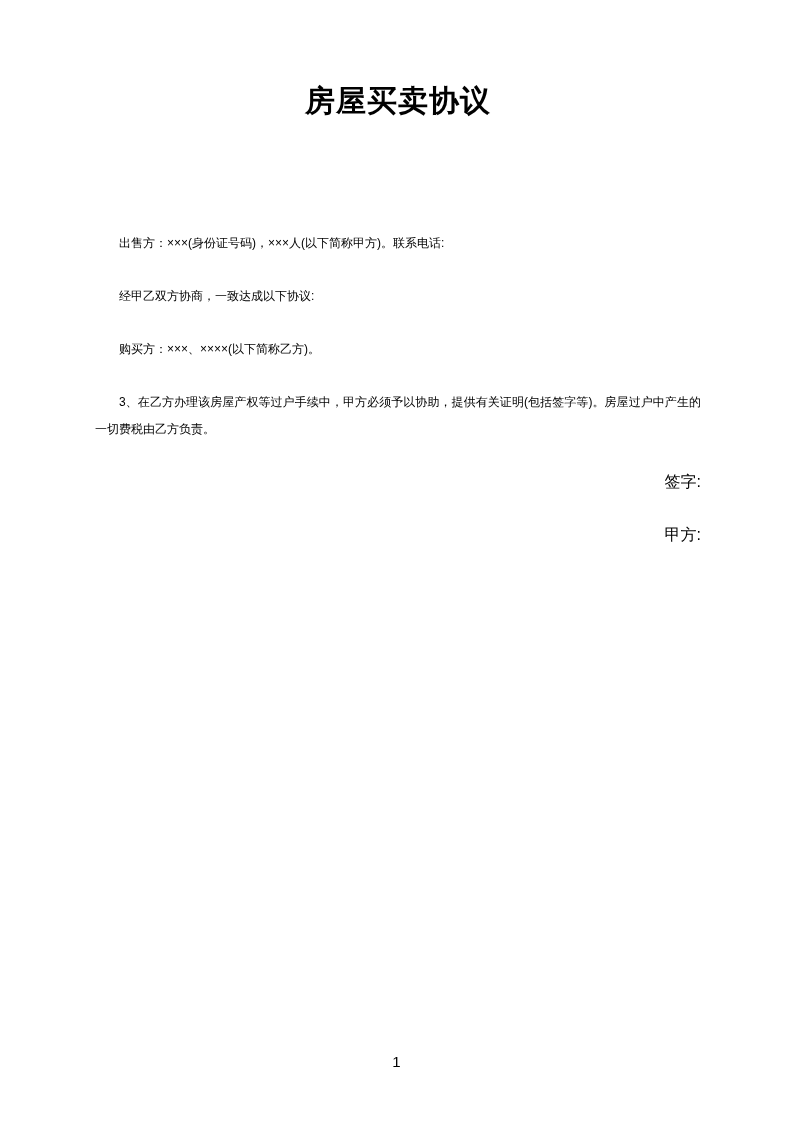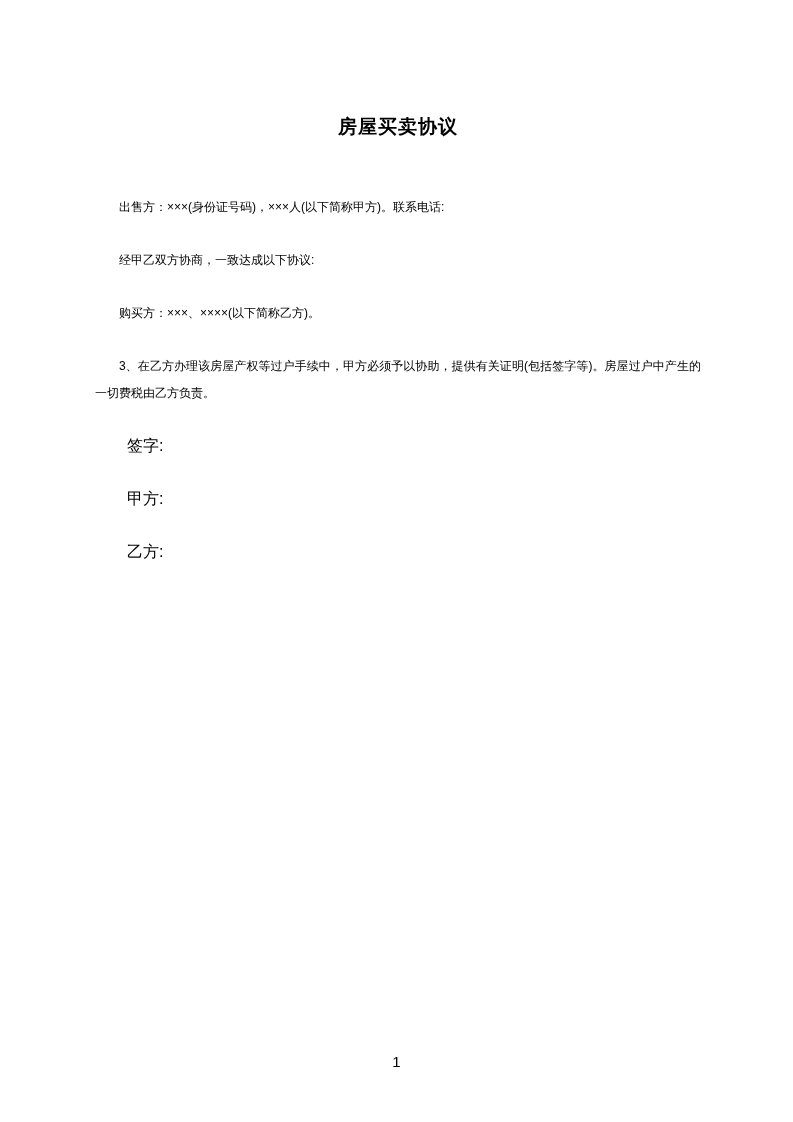--- a/index.html
+++ b/index.html
@@ -19,42 +19,43 @@
   }
 
   .content {
     position: absolute;
     left: 95px;
     top: 0;
     width: 606px;
   }
 
   .doc-title {
-    padding-top: 111px;
-    margin-bottom: 52px;
-    font-size: 19px;
+    padding-top: 85px;
+    margin-bottom: 114px;
+    font-size: 30px;
     line-height: 31px;
     font-weight: 700;
     text-align: center;
     letter-spacing: 1px;
   }
 
   .para {
     font-size: 12px;
     line-height: 26.5px;
     margin: 0 0 26.5px 0;
     text-indent: 2em;
     text-align: justify;
   }
 
   .sig-line {
     font-size: 16px;
     line-height: 26.5px;
     margin: 0 0 26.5px 0;
     text-indent: 2em;
+    text-align: right;
   }
 
   .page-number {
     position: absolute;
     top: 1052px;
     left: 0;
     width: 100%;
     text-align: center;
     font-size: 15px;
     line-height: 20px;
@@ -76,19 +77,18 @@
 
 
 
     <p class="para">3、在乙方办理该房屋产权等过户手续中，甲方必须予以协助，提供有关证明(包括签字等)。房屋过户中产生的一切费税由乙方负责。</p>
 
 
     <p class="sig-line">签字:</p>
 
     <p class="sig-line">甲方:</p>
 
-    <p class="sig-line">乙方:</p>
 
 
   </div>
 
   <div class="page-number">1</div>
 </div>
 
 </body></html>

